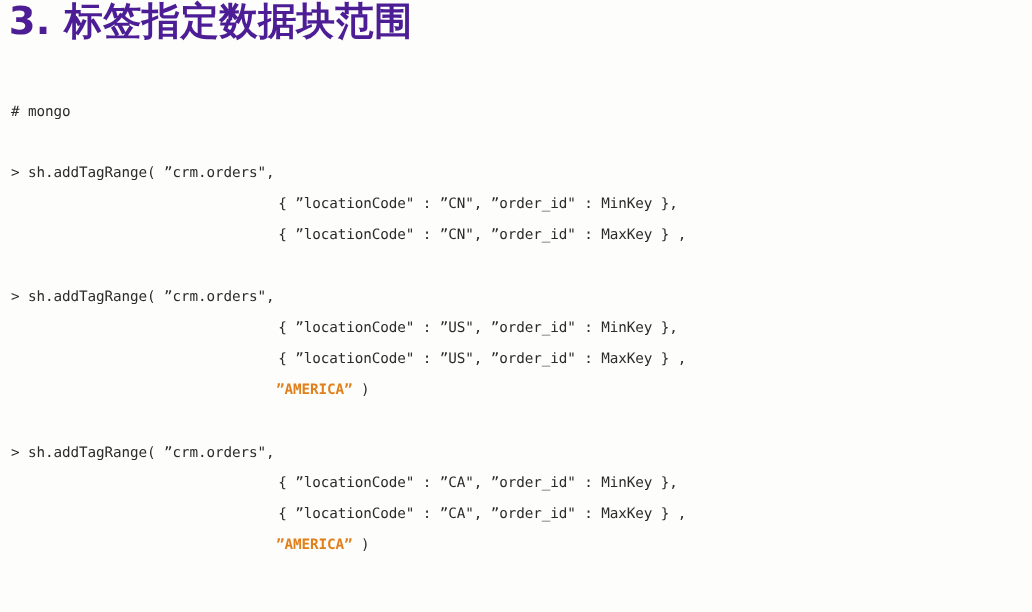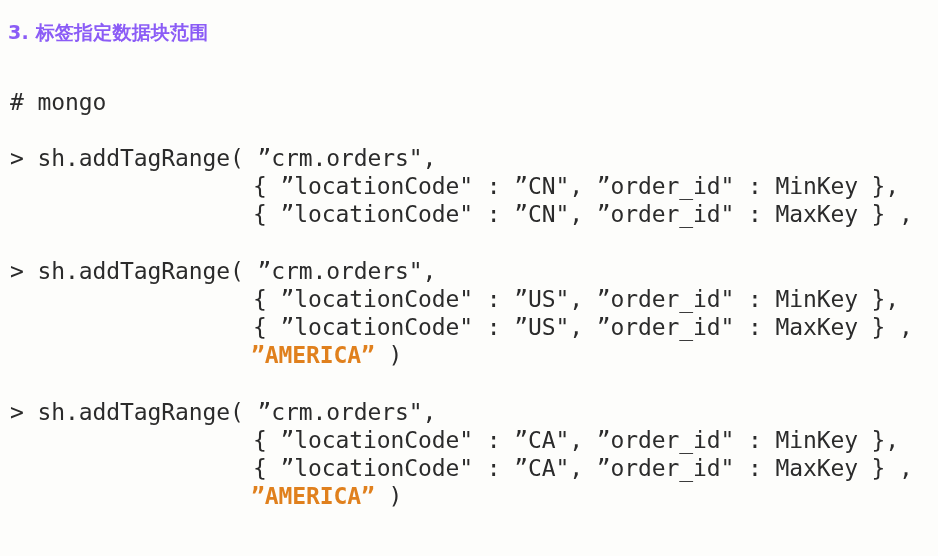--- a/index.html
+++ b/index.html
@@ -19,41 +19,41 @@
   .slide {
     position: absolute;
     inset: 0;
     background: #fdfdfb;
   }
 
   
   .slide-title {
     position: absolute;
     left: 8px;
-    top: 14px;
+    top: 2px;
     font-family: "DejaVu Sans", "Liberation Sans", sans-serif;
-    font-size: 19px;
+    font-size: 35px;
     font-weight: 700;
     line-height: 36px;
-    color: #8b5cf6;
+    color: #4c1d95;
     letter-spacing: 0.2px;
     white-space: nowrap;
   }
 
   
   .code-area {
     position: absolute;
     left: 0;
     top: 88px;
     width: 938px;
   }
 
   .code-line {
     font-family: "DejaVu Sans Mono", "Liberation Mono", monospace;
-    font-size: 23px;
+    font-size: 13px;
     line-height: 28px;
     color: #2b2b2b;
     white-space: pre;
     letter-spacing: -0.1px;
   }
 
   .comment-line {
     padding-left: 10px;
   }
 

